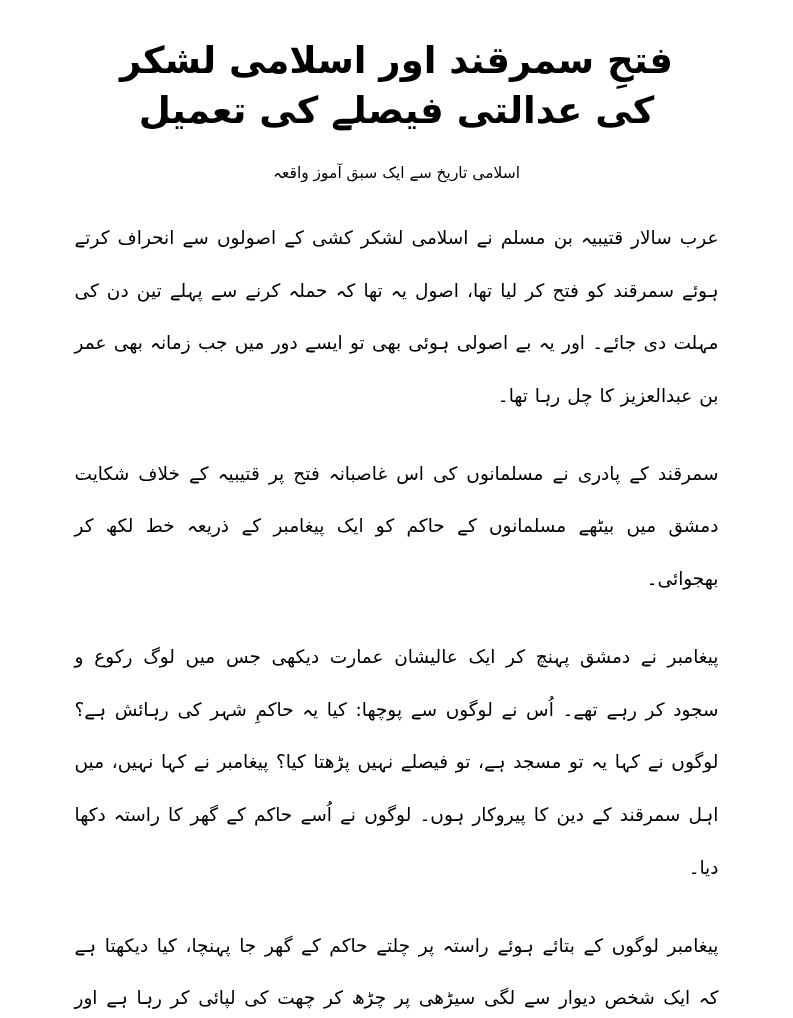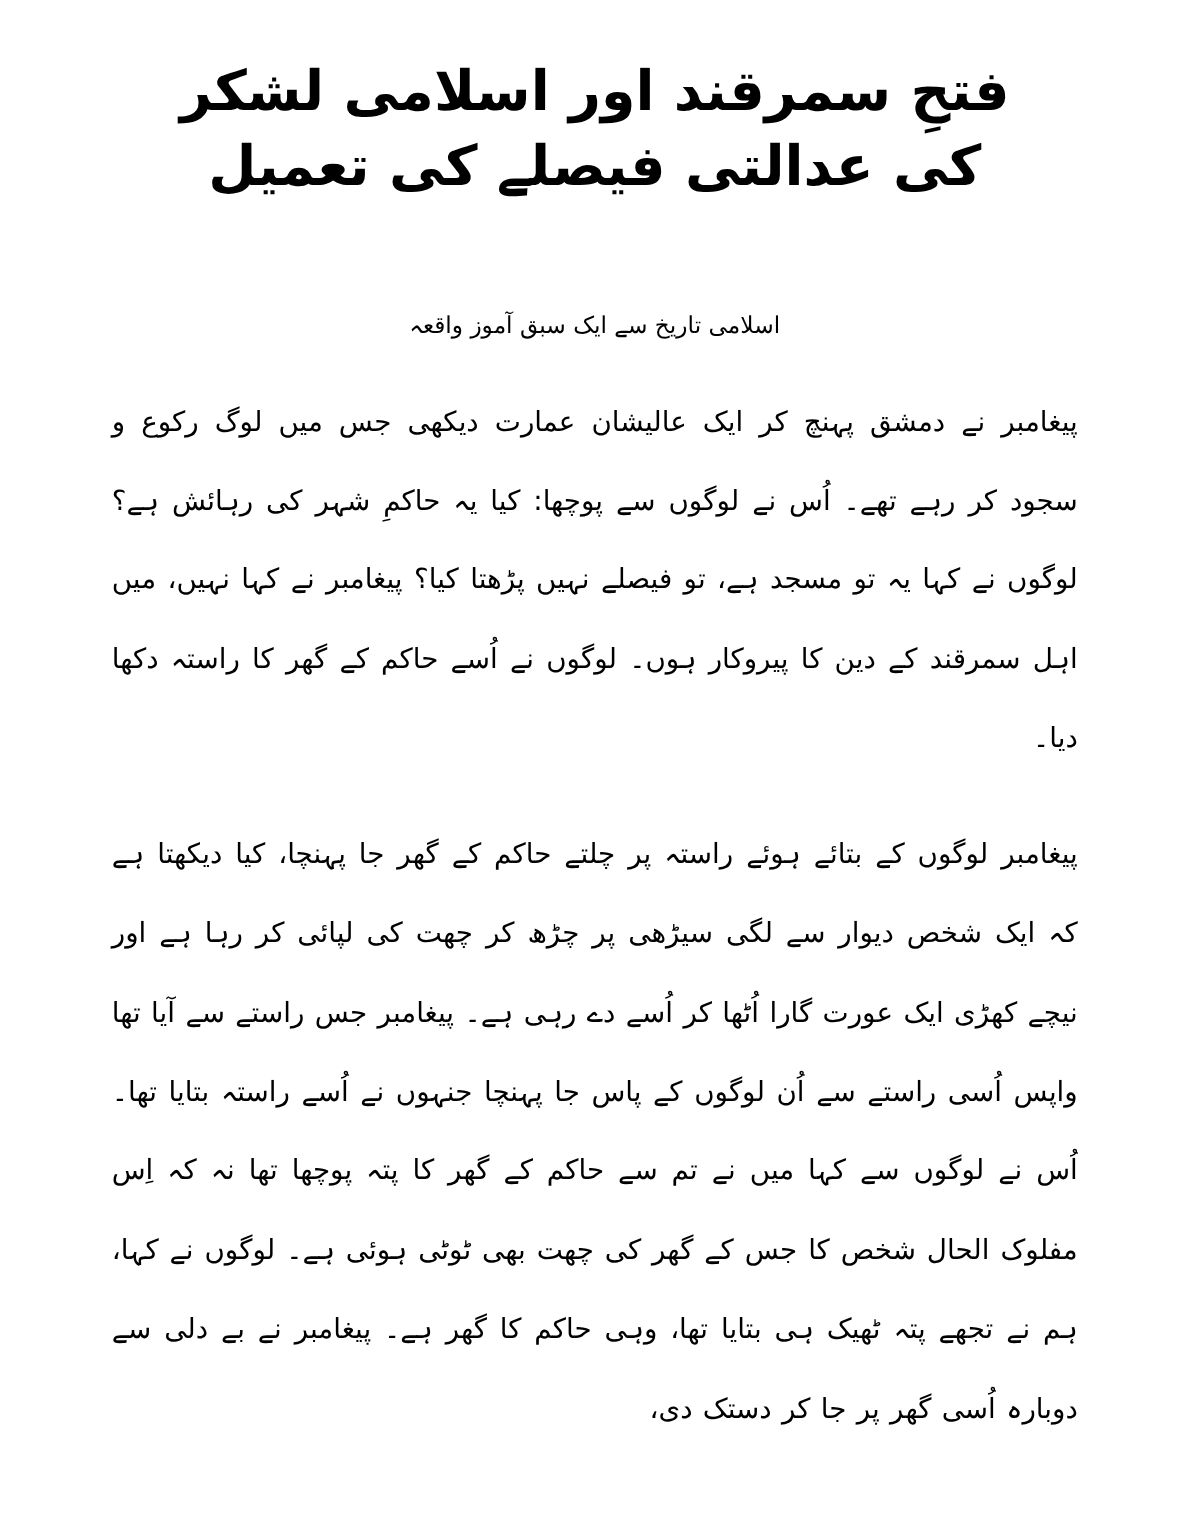--- a/index.html
+++ b/index.html
@@ -21,21 +21,21 @@
     text-align: center;
     font-size: 37px;
     font-weight: bold;
     line-height: 1.35;
     margin: 14px 30px 0 30px;
     letter-spacing: 0.5px;
   }
   .doc-subtitle {
     text-align: center;
     font-size: 15.5px;
-    margin-top: 72px;
+    margin-top: 28px;
     font-weight: normal;
   }
   .doc-body {
     margin-top: 10px;
   }
   .doc-paragraph {
     font-size: 18.5px;
     line-height: 2.85;
     text-align: justify;
     text-justify: inter-word;
@@ -48,19 +48,21 @@
 </style>
 </head>
 <body>
 
 <div class="page">
   <h1 class="doc-title">فتحِ سمرقند اور اسلامی لشکر کی عدالتی فیصلے کی تعمیل</h1>
 
   <div class="doc-subtitle">اسلامی تاریخ سے ایک سبق آموز واقعہ</div>
 
   <div class="doc-body">
+    <p class="doc-paragraph">عرب سالار قتیبیہ بن مسلم نے اسلامی لشکر کشی کے اصولوں سے انحراف کرتے ہوئے سمرقند کو فتح کر لیا تھا، اصول یہ تھا کہ حملہ کرنے سے پہلے تین دن کی مہلت دی جائے۔ اور یہ بے اصولی ہوئی بھی تو ایسے دور میں جب زمانہ بھی عمر بن عبدالعزیز کا چل رہا تھا۔</p>
 
+    <p class="doc-paragraph">سمرقند کے پادری نے مسلمانوں کی اس غاصبانہ فتح پر قتیبیہ کے خلاف شکایت دمشق میں بیٹھے مسلمانوں کے حاکم کو ایک پیغامبر کے ذریعہ خط لکھ کر بھجوائی۔</p>
 
     <p class="doc-paragraph">پیغامبر نے دمشق پہنچ کر ایک عالیشان عمارت دیکھی جس میں لوگ رکوع و سجود کر رہے تھے۔ اُس نے لوگوں سے پوچھا: کیا یہ حاکمِ شہر کی رہائش ہے؟ لوگوں نے کہا یہ تو مسجد ہے، تو فیصلے نہیں پڑھتا کیا؟ پیغامبر نے کہا نہیں، میں اہل سمرقند کے دین کا پیروکار ہوں۔ لوگوں نے اُسے حاکم کے گھر کا راستہ دکھا دیا۔</p>
 
     <p class="doc-paragraph">پیغامبر لوگوں کے بتائے ہوئے راستہ پر چلتے حاکم کے گھر جا پہنچا، کیا دیکھتا ہے کہ ایک شخص دیوار سے لگی سیڑھی پر چڑھ کر چھت کی لپائی کر رہا ہے اور نیچے کھڑی ایک عورت گارا اُٹھا کر اُسے دے رہی ہے۔ پیغامبر جس راستے سے آیا تھا واپس اُسی راستے سے اُن لوگوں کے پاس جا پہنچا جنہوں نے اُسے راستہ بتایا تھا۔ اُس نے لوگوں سے کہا میں نے تم سے حاکم کے گھر کا پتہ پوچھا تھا نہ کہ اِس مفلوک الحال شخص کا جس کے گھر کی چھت بھی ٹوٹی ہوئی ہے۔ لوگوں نے کہا، ہم نے تجھے پتہ ٹھیک ہی بتایا تھا، وہی حاکم کا گھر ہے۔ پیغامبر نے بے دلی سے دوبارہ اُسی گھر پر جا کر دستک دی،</p>
   </div>
 </div>
 
 </body></html>

